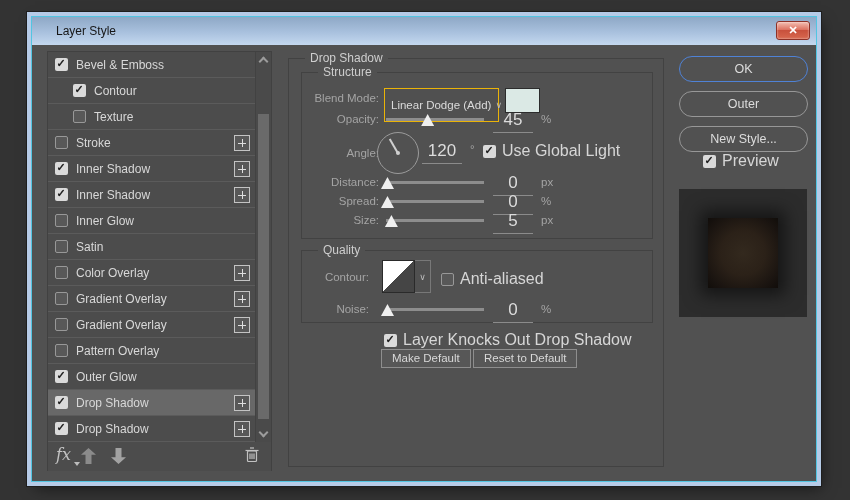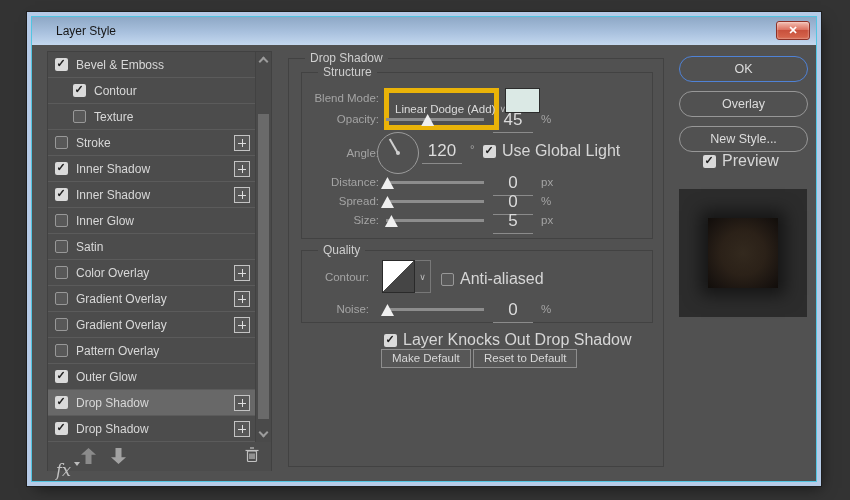--- a/index.html
+++ b/index.html
@@ -48,42 +48,42 @@
     border-left:1px solid #424242; }
   .chev { position:absolute; left:4px; width:7px; height:7px; border-left:2px solid #9c9c9c;
     border-top:2px solid #9c9c9c; }
   .chev.up { top:6px; transform:rotate(45deg); }
   .chev.down { bottom:6px; transform:rotate(225deg); }
   .scroll-thumb { position:absolute; left:2px; top:62px; width:11px; height:305px; background:#6a6a6a; }
 
   
   .fx-toolbar { position:absolute; left:0; top:390px; width:223px; height:29px; background:#4c4c4c; }
   .fx-btn { position:absolute; left:8px; top:3px; font-family:"DejaVu Serif", serif; font-style:italic;
-    font-size:16px; color:#c3c3c3;margin-top:16px; }
+    font-size:16px; color:#c3c3c3; }
   .fx-caret { position:absolute; left:26px; top:20px; width:0; height:0;
     border-left:3px solid transparent; border-right:3px solid transparent; border-top:4px solid #bdbdbd; }
   .arrow { position:absolute; top:6px; width:15px; height:16px; }
   .arrow.up { left:33px; background:#8b8b8b; clip-path:polygon(50% 0,100% 42%,70% 42%,70% 100%,30% 100%,30% 42%,0 42%); }
   .arrow.down { left:63px; background:#a2a2a2; clip-path:polygon(50% 100%,100% 58%,70% 58%,70% 0,30% 0,30% 58%,0 58%); }
   .trash { position:absolute; right:12px; top:5px; }
 
   
   .fieldset { position:absolute; border:1px solid #424242; }
   .legend { position:absolute; top:-8px; left:16px; background:#515151; padding:0 5px;
     font-size:12px; color:#cecece; white-space:nowrap; }
   .panel-outer { left:256px; top:13px; width:376px; height:409px; }
   .panel-structure { left:269px; top:27px; width:352px; height:167px; }
   .panel-quality { left:269px; top:205px; width:352px; height:73px; }
 
   .ctl-label { position:absolute; width:95px; text-align:right; font-size:11.5px; color:#a4a4a4; }
   .unit { position:absolute; font-size:11.5px; color:#a4a4a4; }
   .value-field { position:absolute; width:40px; text-align:center; font-size:17px; color:#dcdcdc;
     border-bottom:1px solid #8b8b8b; padding-bottom:2px; }
 
-  .dropdown { position:absolute; left:352px; top:43px; width:115px; height:23px; border:5px solid #eab308;
+  .dropdown { position:absolute; left:352px; top:43px; width:115px; height:23px; border:1px solid #eab308;
     background:#505050; display:flex; align-items:center; justify-content:space-between; padding:16px 6px;
     font-size:11.5px; color:#dadada; white-space:nowrap; }
   .dd-chev { font-size:9px; color:#bdbdbd; margin-left:4px; }
   .swatch { position:absolute; left:473px; top:43px; width:35px; height:25px; border:1px solid #2c2c2c; }
 
   .slider { position:absolute; left:354px; width:98px; height:15px; }
   .slider .track { position:absolute; left:0; right:0; top:6px; height:3px; background:#8d8d8d; }
   .slider .thumb { position:absolute; top:2px; width:13px; height:12px; background:#efefef;
     clip-path:polygon(50% 0,100% 100%,0 100%); filter:drop-shadow(0 1px 1px rgba(0,0,0,.5)); }
 
@@ -306,21 +306,21 @@
     <span class="unit" style="left:509px; top:258px;">%</span>
 
     <div class="inline-check" style="left:352px; top:286px;">
       <span class="cb checked"></span>
       <span class="txt">Layer Knocks Out Drop Shadow</span>
     </div>
     <span class="flat-btn" style="left:349px; top:304px;">Make Default</span>
     <span class="flat-btn" style="left:441px; top:304px;">Reset to Default</span>
 
     <span class="pill ok" style="top: 11px; border-color: rgb(79, 130, 214);">OK</span>
-    <span class="pill" style="top:46px;">Overlay</span>
+    <span class="pill" style="top:46px;">Outer</span>
     <span class="pill" style="top:81px;">New Style...</span>
     <div class="inline-check" style="left:671px; top:107px;">
       <span class="cb checked"></span>
       <span class="txt">Preview</span>
     </div>
     <div class="preview-box">
       <div class="preview-inner"></div>
     </div>
 
   </div>

